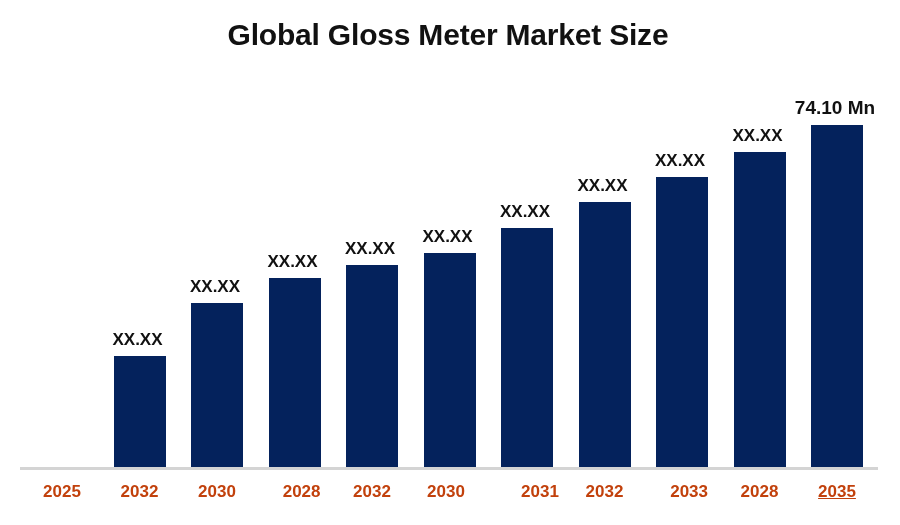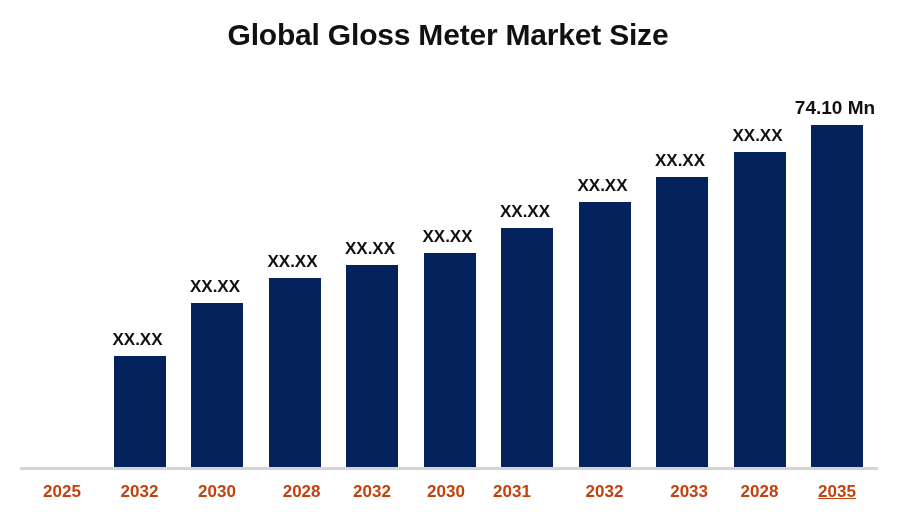--- a/index.html
+++ b/index.html
@@ -152,20 +152,20 @@
   <div id="axis-line"></div>
 
   <div id="tick-layer">
 
   <div class="tick-label" style="left: 36px;">2025</div>
       <div class="tick-label" style="left: 113.5px;">2032</div>
       <div class="tick-label" style="left: 191px;">2030</div>
       <div class="tick-label" style="left: 268.5px; text-align: right;">2028</div>
       <div class="tick-label" style="left: 346px;">2032</div>
       <div class="tick-label" style="left: 420px;">2030</div>
-      <div class="tick-label" style="left: 486px;">2031</div>
+      <div class="tick-label" style="left: 514px;">2031</div>
       <div class="tick-label" style="left: 578.5px;">2032</div>
       <div class="tick-label" style="left: 656px; text-align: right;">2033</div>
       <div class="tick-label" style="left: 733.5px;">2028</div>
       <div class="tick-label" style="left: 811px; text-decoration: underline;">2035</div>
     </div>
 
 </div>
 
 </body></html>

